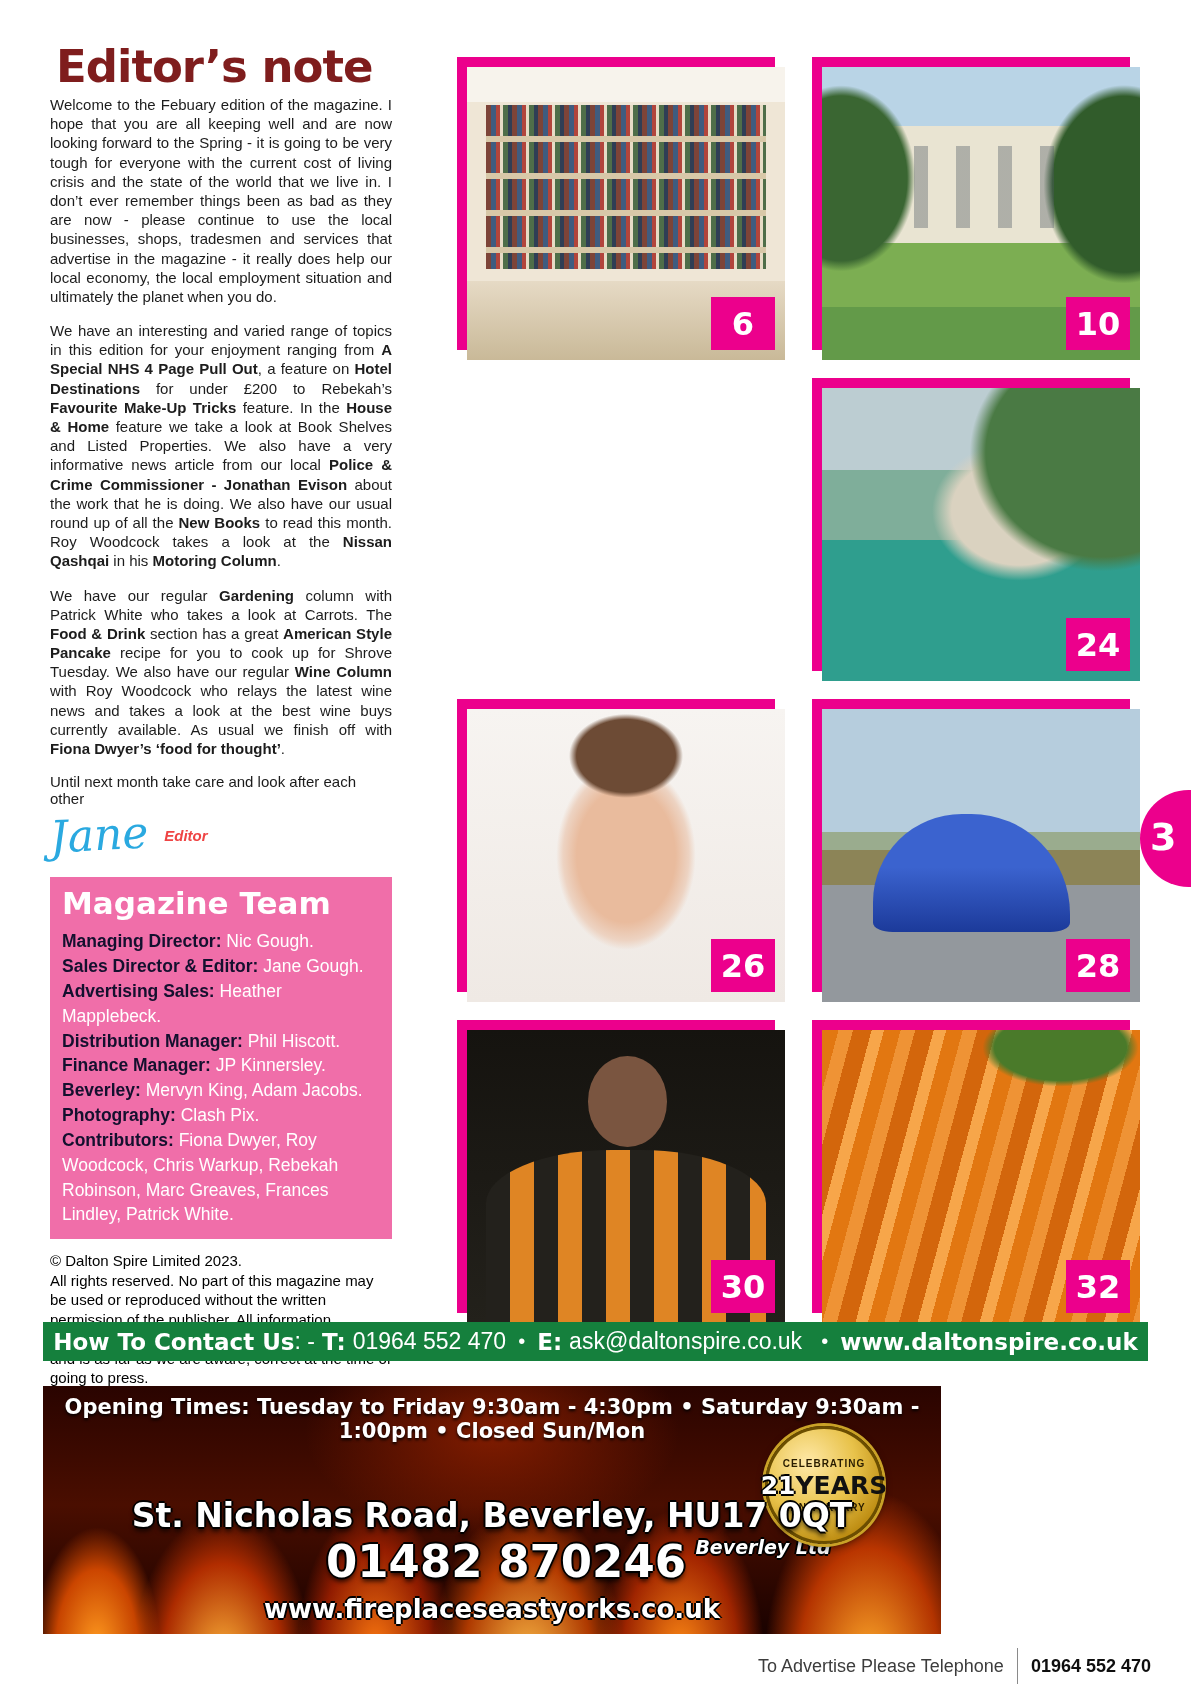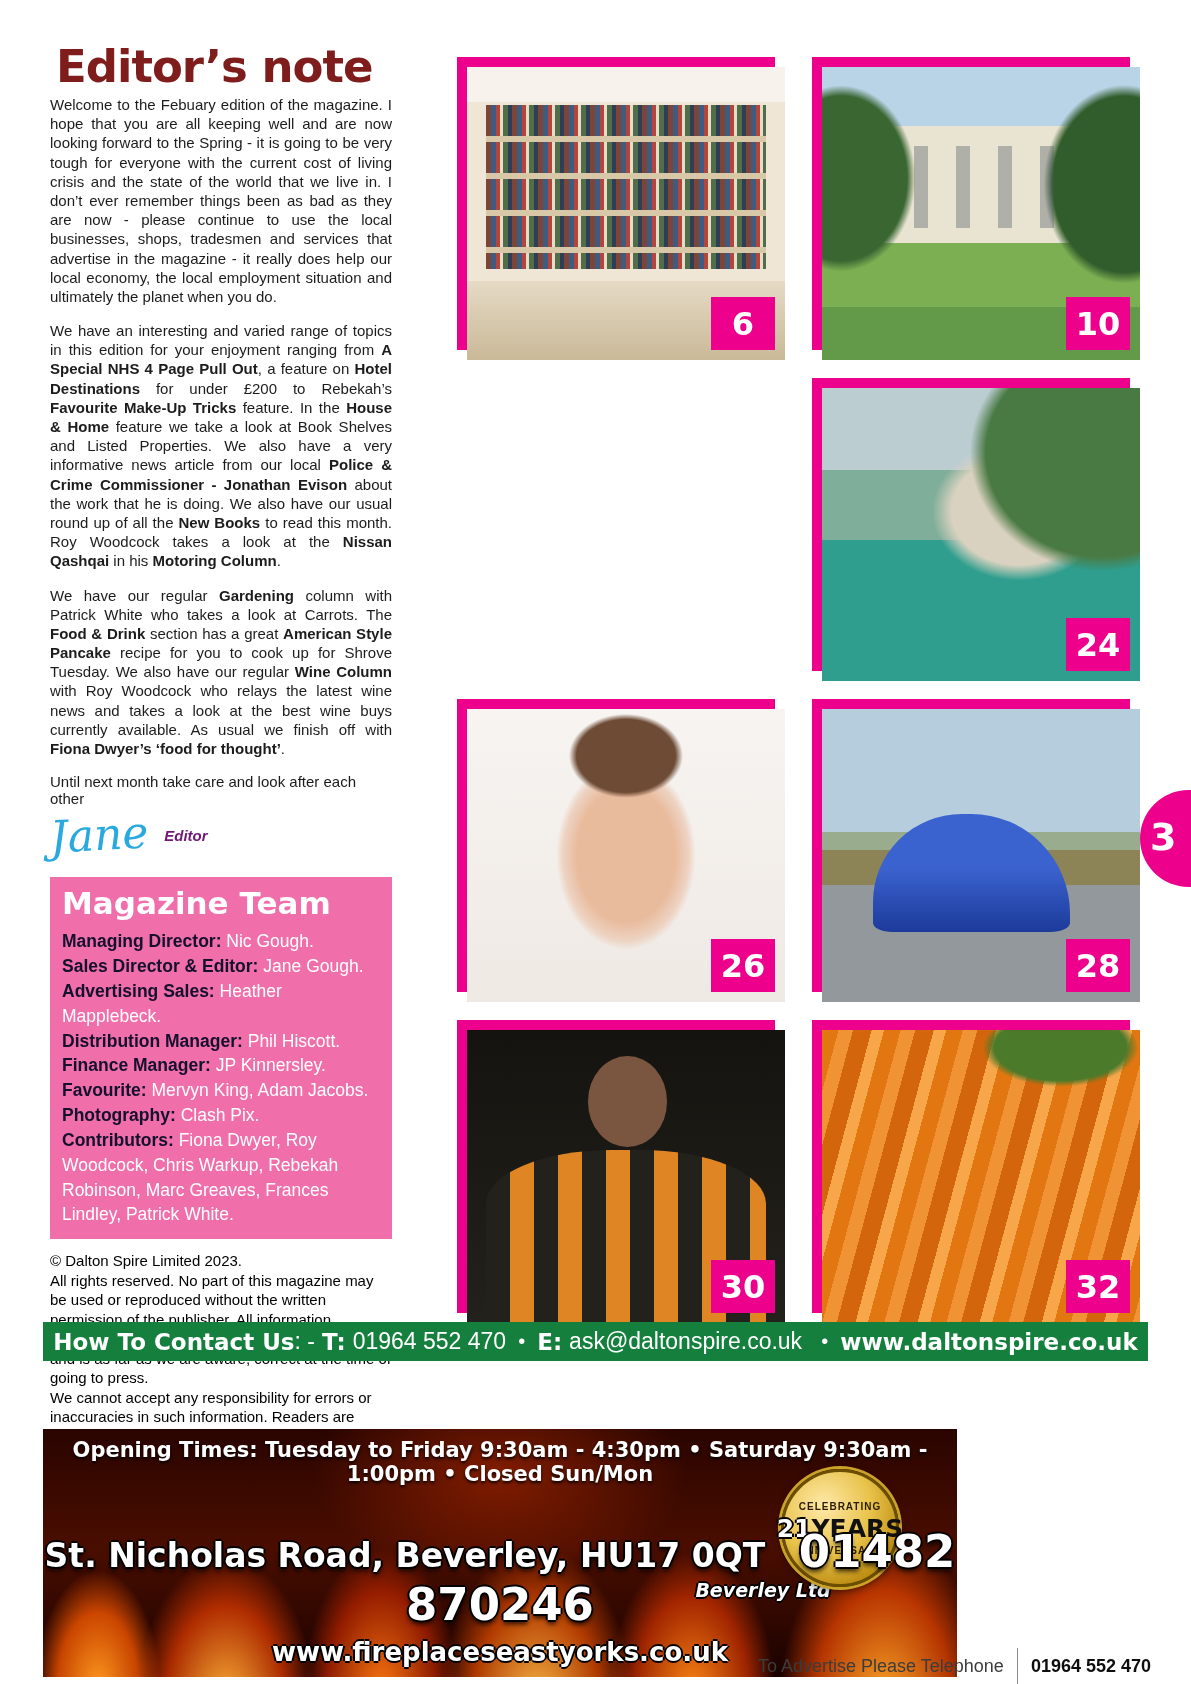--- a/index.html
+++ b/index.html
@@ -9,21 +9,21 @@
   
   .left-col{position:absolute;left:50px;top:40px;width:342px;}
   .title{font-family:"DejaVu Sans",sans-serif;font-weight:bold;font-size:45px;
          letter-spacing:-1px;color:#7f1d1d;margin:0 0 2px 6px;}
   .body-p{font-size:15px;line-height:1.28;text-align:justify;margin:0 0 15px 0;color:#1c1c1c;}
   .body-p .b{font-weight:bold;}
   .closing{font-size:15px;margin:2px 0 6px 0;}
   .sig-row{display:flex;align-items:center;gap:16px;margin:0 0 20px 0;}
   .sig{font-family:"DejaVu Serif",serif;font-style:italic;font-size:44px;color:#2aa9e0;
        line-height:1;transform:rotate(-3deg);}
-  .sig-role{font-size:15px;font-style:italic;font-weight:bold;color:#701a75;}
+  .sig-role{font-size:15px;font-style:italic;font-weight:bold;color:#ef4444;}
 
   .team-box{background:#f06ea9;padding:8px 14px 12px 12px;margin:4px 0 12px 0;}
   .team-title{font-family:"DejaVu Sans",sans-serif;font-weight:bold;font-size:31px;
               color:#fff;letter-spacing:0;margin:0 0 8px 0;}
   .team-row{font-size:17.5px;line-height:1.42;}
   .team-role{font-weight:bold;color:#14102e;}
   .team-name{color:#ffffff;}
 
   .copyright p{font-size:15px;line-height:1.3;margin:0;color:#000000;}
 
@@ -93,31 +93,31 @@
      font-family:"DejaVu Sans",sans-serif;font-weight:bold;font-size:38px;}
 
   
   .contact-bar{position:absolute;left:43px;top:1322px;width:1105px;height:39px;background:#15803d;
      color:#fff;display:flex;align-items:center;justify-content:center;font-size:23px;}
   .contact-bar .cb-bold{font-family:"DejaVu Sans",sans-serif;font-weight:bold;}
   .contact-bar .sp{margin:0 7px;}
   .contact-bar .dot{margin:0 12px;font-size:20px;}
 
   
-  .advert{position:absolute;left:43px;top:1429px;width:898px;height:248px;overflow:hidden;
+  .advert{position:absolute;left:43px;top:1386px;width:898px;height:248px;overflow:hidden;
      background:
       radial-gradient(90px 170px at 6% 105%,#ff9a1f 0%,rgba(255,90,0,.75) 45%,transparent 70%),
       radial-gradient(120px 200px at 20% 112%,#ffb53a 0%,rgba(230,60,0,.7) 50%,transparent 75%),
       radial-gradient(100px 190px at 37% 108%,#ff7a10 0%,rgba(200,40,0,.65) 55%,transparent 78%),
       radial-gradient(130px 220px at 54% 114%,#ffc04a 0%,rgba(235,80,0,.7) 50%,transparent 75%),
       radial-gradient(110px 190px at 71% 108%,#ff8a15 0%,rgba(210,50,0,.7) 52%,transparent 76%),
       radial-gradient(140px 230px at 92% 112%,#ffaa2a 0%,rgba(235,70,0,.72) 50%,transparent 75%),
       radial-gradient(260px 150px at 50% 18%,rgba(190,45,0,.55),transparent 72%),
       linear-gradient(180deg,#2a0400 0%,#4a0e00 48%,#1a0200 100%);
-     background-color:#1a0300;color:#fff;padding-left:16px;}
+     background-color:#1a0300;color:#fff;}
   .ad-hours{position:absolute;top:9px;left:0;right:0;text-align:center;
      font-family:"DejaVu Sans",sans-serif;font-weight:bold;font-size:21px;
      text-shadow:0 2px 3px rgba(0,0,0,.9);}
   .ad-name{position:absolute;top:34px;left:90px;width:870px;text-align:center;
      font-family:"Liberation Serif",serif;font-weight:bold;font-size:86px;letter-spacing:-2px;
      color:#fff;text-shadow:-3px 0 0 #000,3px 0 0 #000,0 -3px 0 #000,0 3px 0 #000,0 5px 6px rgba(0,0,0,.8);}
   .ad-subname{position:absolute;top:150px;left:600px;width:240px;text-align:center;
      font-family:"DejaVu Sans",sans-serif;font-weight:bold;font-style:italic;font-size:19px;
      text-shadow:-2px 0 0 #000,2px 0 0 #000,0 -2px 0 #000,0 2px 0 #000;}
   .ad-badge{position:absolute;right:58px;top:40px;width:112px;height:112px;border-radius:50%;
@@ -159,21 +159,21 @@
       <span class="sig-role">Editor</span>
     </div>
 
     <div class="team-box">
       <h2 class="team-title">Magazine Team</h2>
       <div class="team-row"><span class="team-role">Managing Director:</span> <span class="team-name">Nic Gough.</span></div>
       <div class="team-row"><span class="team-role">Sales Director &amp; Editor:</span> <span class="team-name">Jane Gough.</span></div>
       <div class="team-row"><span class="team-role">Advertising Sales:</span> <span class="team-name">Heather Mapplebeck.</span></div>
       <div class="team-row"><span class="team-role">Distribution Manager:</span> <span class="team-name">Phil Hiscott.</span></div>
       <div class="team-row"><span class="team-role">Finance Manager:</span> <span class="team-name">JP Kinnersley.</span></div>
-      <div class="team-row"><span class="team-role">Favourite:</span> <span class="team-name">Mervyn King, Adam Jacobs.</span></div>
+      <div class="team-row"><span class="team-role">Beverley:</span> <span class="team-name">Mervyn King, Adam Jacobs.</span></div>
       <div class="team-row"><span class="team-role">Photography:</span> <span class="team-name">Clash Pix.</span></div>
       <div class="team-row"><span class="team-role">Contributors:</span> <span class="team-name">Fiona Dwyer, Roy Woodcock, Chris Warkup, Rebekah Robinson, Marc Greaves, Frances Lindley, Patrick White.</span></div>
     </div>
 
     <div class="copyright">
       <p>© Dalton Spire Limited 2023.</p>
       <p>All rights reserved. No part of this magazine may be used or reproduced without the written permission of the publisher. All information contained in this magazine is for information only and is as far as we are aware, correct at the time of going to press.</p>
       <p>We cannot accept any responsibility for errors or inaccuracies in such information. Readers are advised to contact advertisers directly with regards to the price of products and/or services, referred to in this magazine.</p>
     </div>
   </div>

